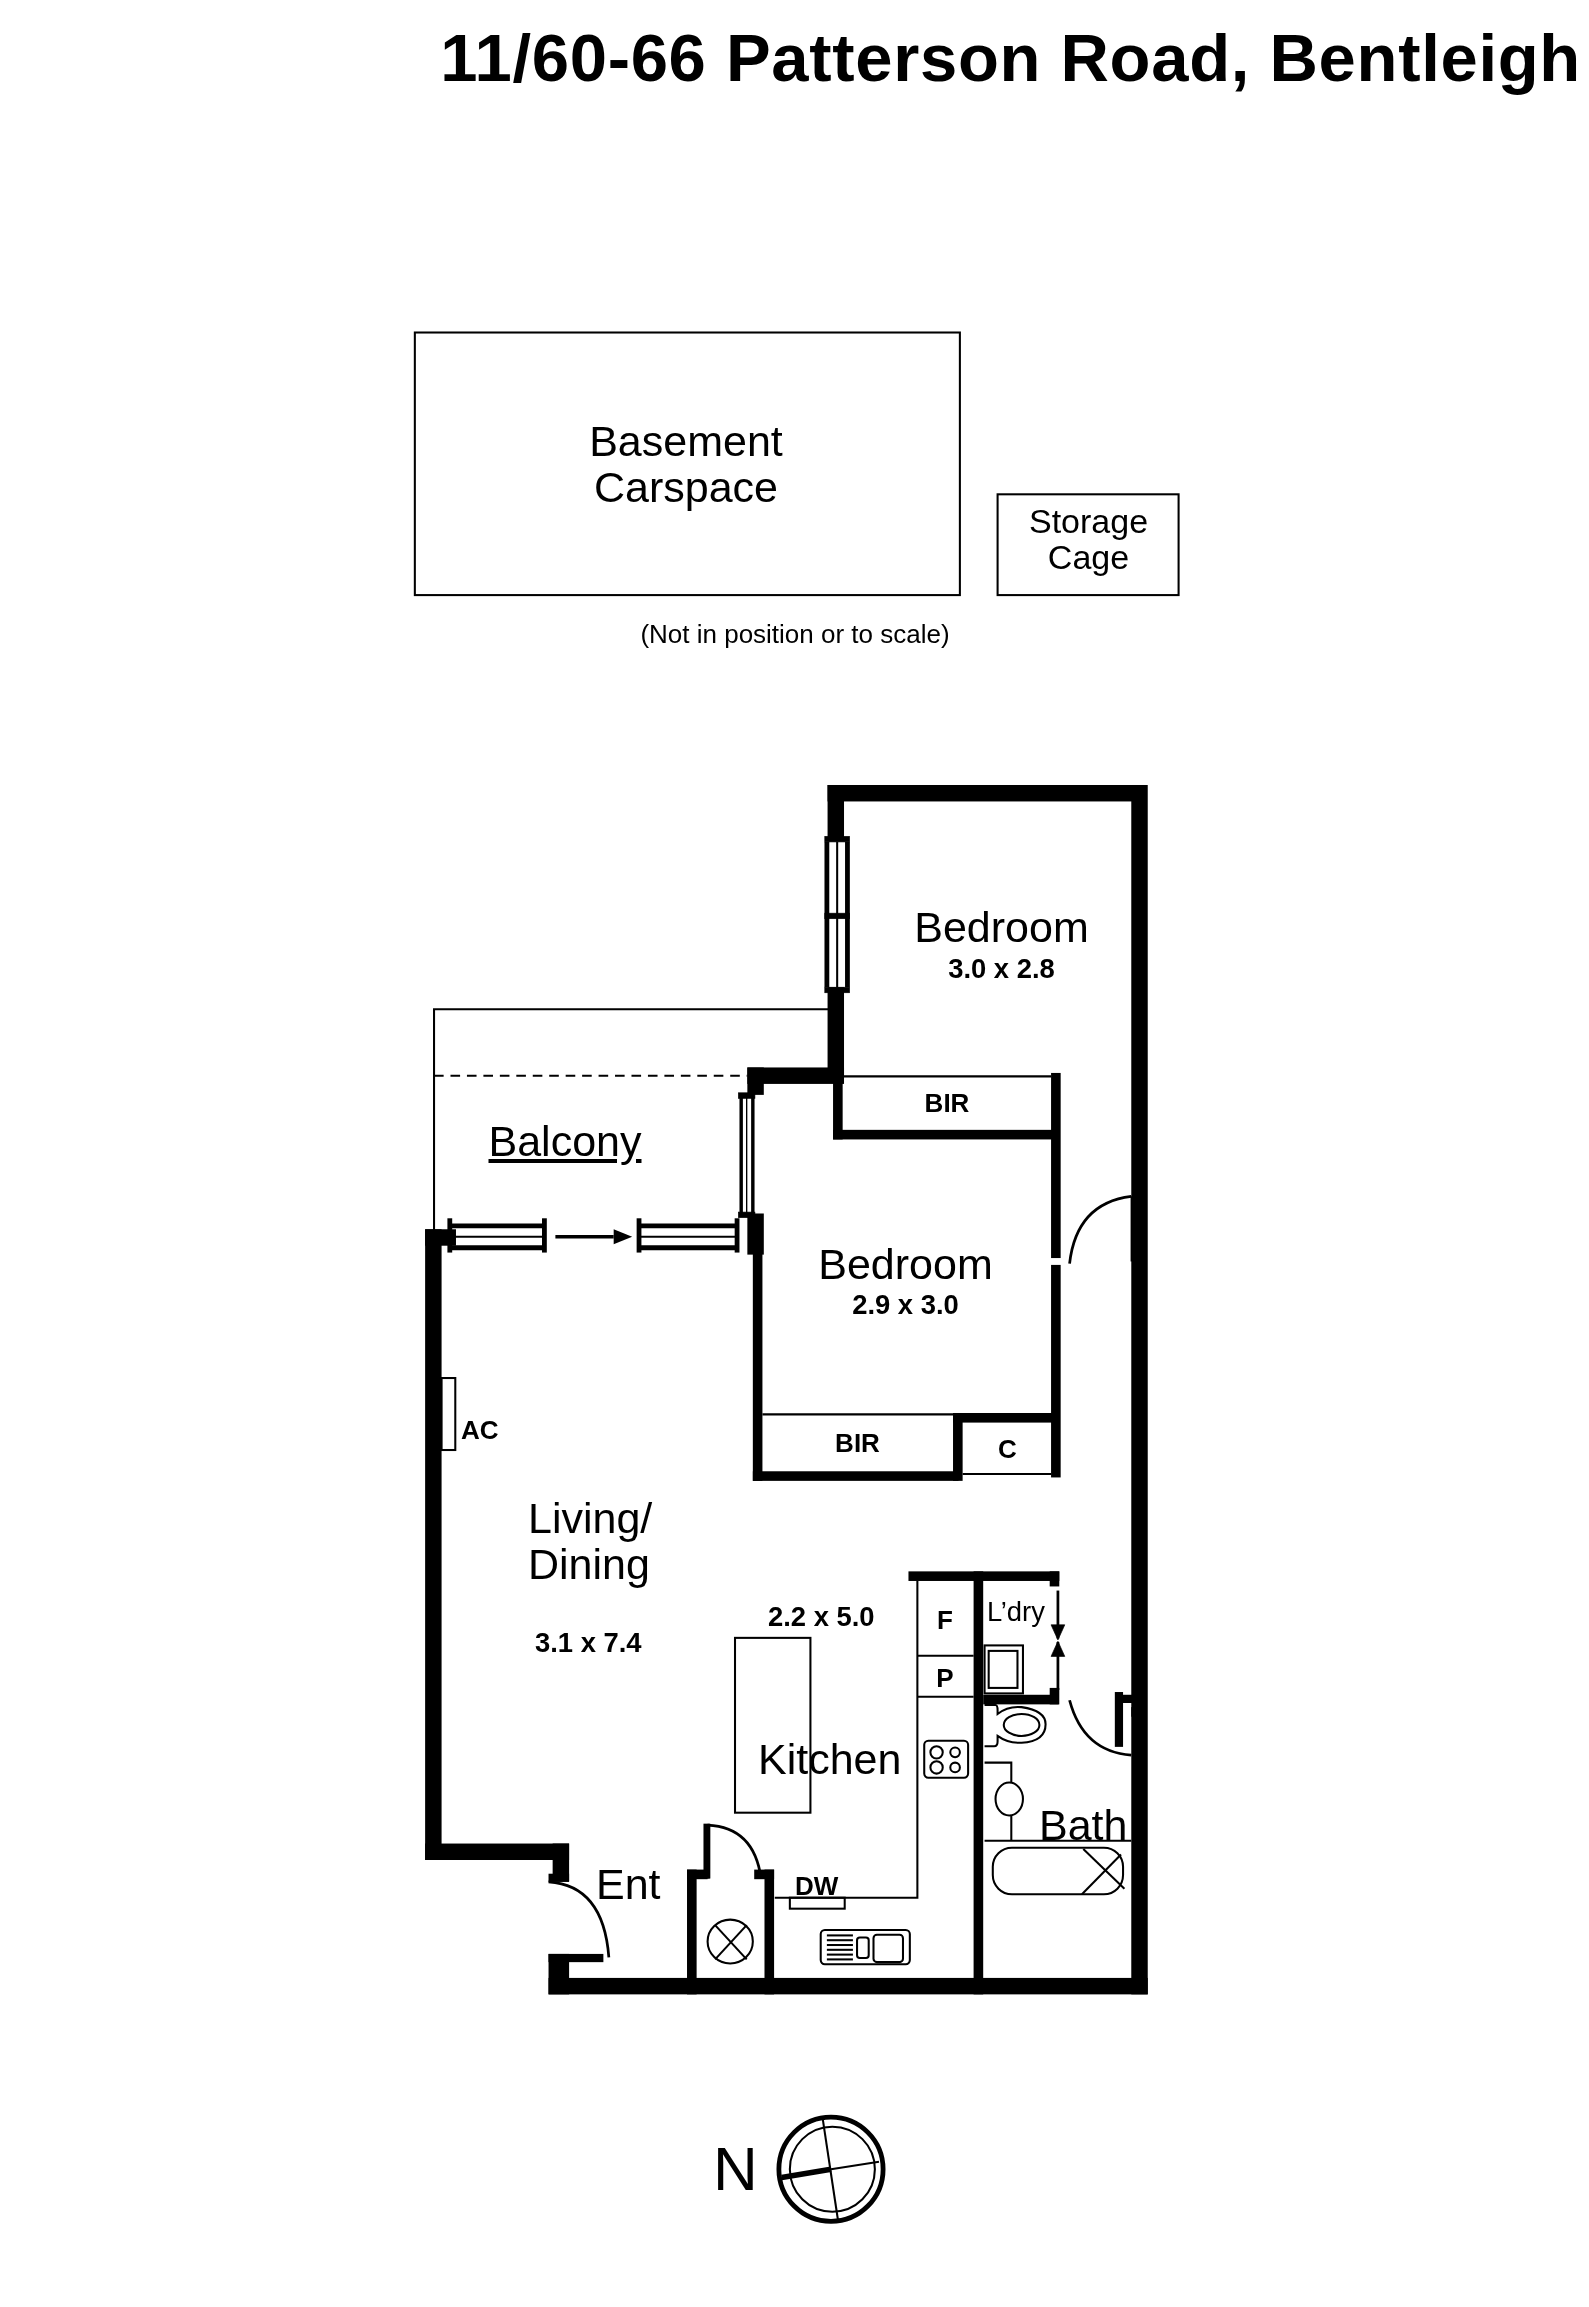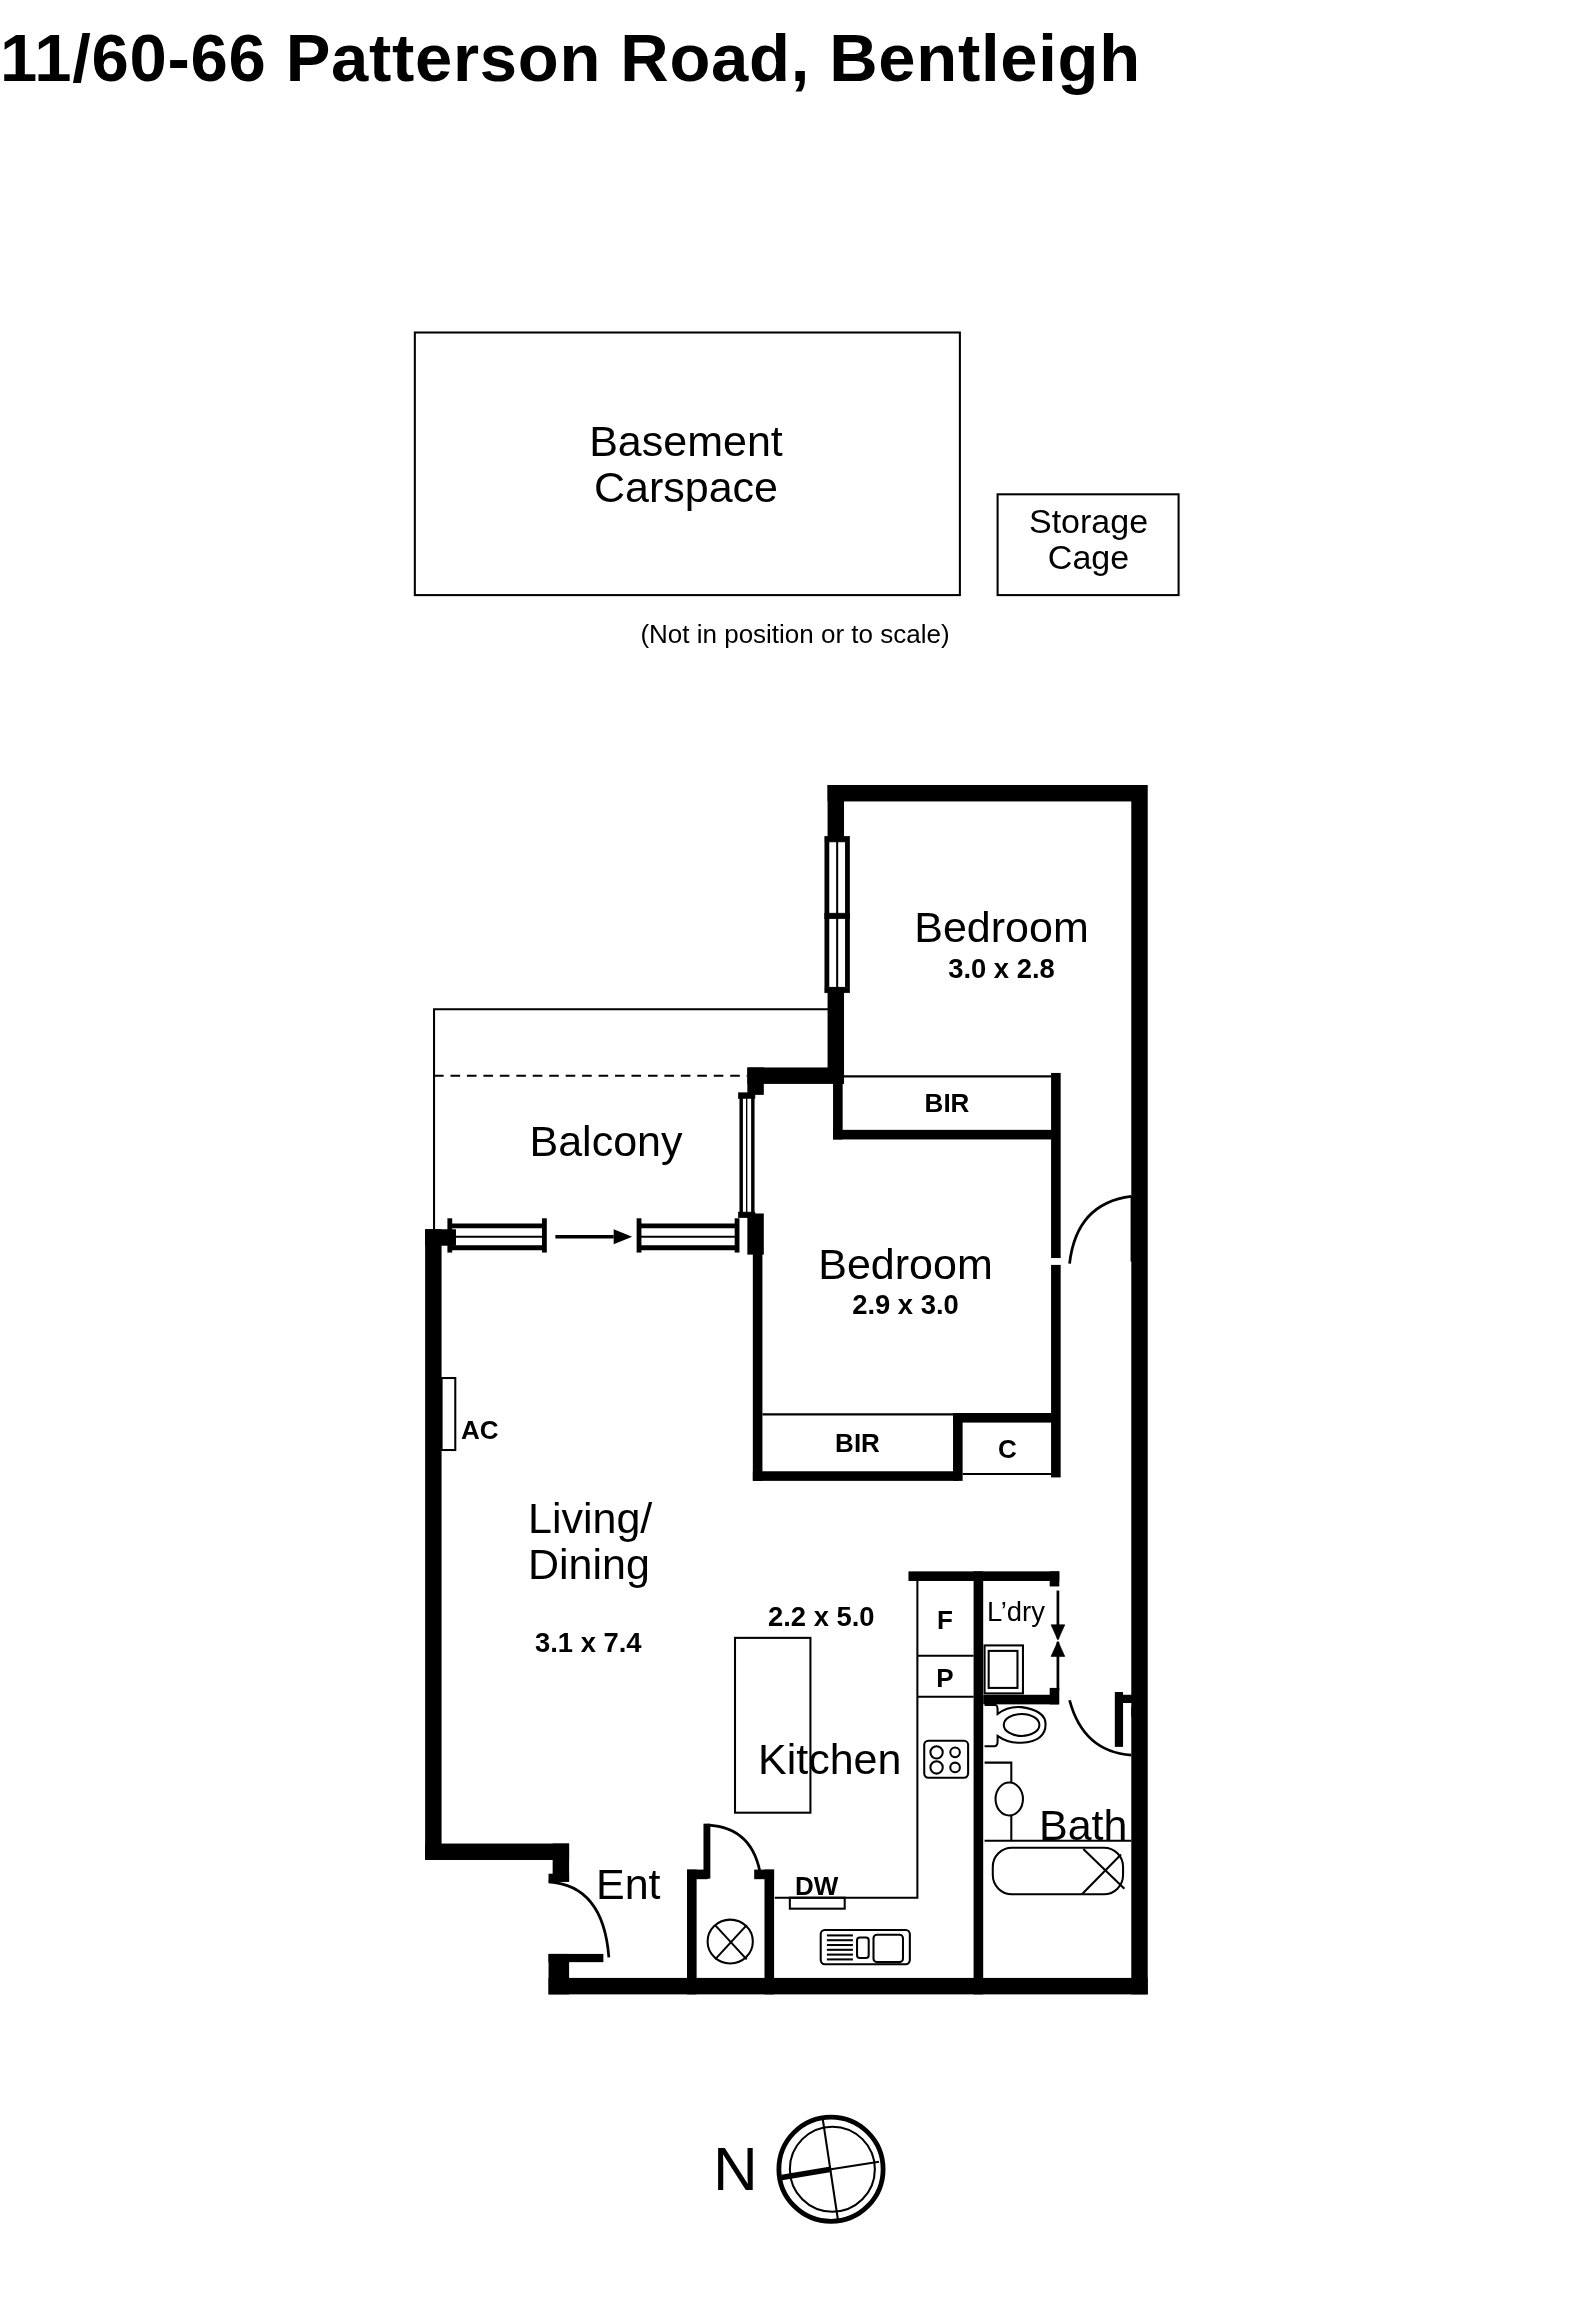--- a/index.html
+++ b/index.html
@@ -1,18 +1,18 @@
 <!DOCTYPE html>
 <html style="font-size:11px"><head>
 <meta charset="utf-8">
 <style>
   html, body { margin: 0; padding: 0; background: #ffffff; }
   body { width: 1590px; height: 2307px; position: relative; overflow: hidden;
          font-family: "Liberation Sans", sans-serif; color: #000; }
-  .title { position: absolute; left: 0; top: 19px; width: 1581px; text-align: left;
+  .title { position: absolute; left: 0; top: 19px; width: 1581px; text-align: right;
            font-family: "Liberation Sans", sans-serif; font-weight: bold; font-size: 67px;
            letter-spacing: 0.7px; }
   svg.plan { position: absolute; left: 0; top: 0; }
   .lbl { position: absolute; font-family: "Liberation Sans", sans-serif; white-space: nowrap; text-align: center; line-height: 1.08; }
   .room { font-size: 43px; font-weight: normal; }
   .dim  { font-size: 27.4px; font-weight: bold; }
   .small-b { font-size: 26px; font-weight: bold; }
   .small { font-size: 27.4px; }
   .note { font-size: 26px; }
 </style>
@@ -229,21 +229,21 @@
 <div class="lbl" style="left:998px;top:504px;width:181px;font-size:34px;line-height:1.05;">
   <div>Storage</div>
   <div>Cage</div>
 </div>
 <div class="lbl note" style="left:596px;top:620px;width:398px;">(Not in position or to scale)</div>
 
 <div class="lbl room" style="left:878px;top:904px;width:247px;">Bedroom</div>
 <div class="lbl dim" style="left:878px;top:954px;width:247px;">3.0 x 2.8</div>
 <div class="lbl small-b" style="left:843px;top:1089px;width:208px;">BIR</div>
 
-<div class="lbl room" style="left:493px;top:1118px;width:226px;">Balcony</div>
+<div class="lbl room" style="left:452px;top:1118px;width:226px;text-decoration:underline;">Balcony</div>
 
 <div class="lbl room" style="left:782px;top:1241px;width:247px;">Bedroom</div>
 <div class="lbl dim" style="left:782px;top:1290px;width:247px;">2.9 x 3.0</div>
 <div class="lbl small-b" style="left:762px;top:1429px;width:191px;">BIR</div>
 <div class="lbl small-b" style="left:963px;top:1435px;width:89px;">C</div>
 
 <div class="lbl small-b" style="left:461px;top:1399px;margin-top:17px;">AC</div>
 
 <div class="lbl room" style="left:528px;top:1495px;text-align:left;">
   <div>Living/</div>

